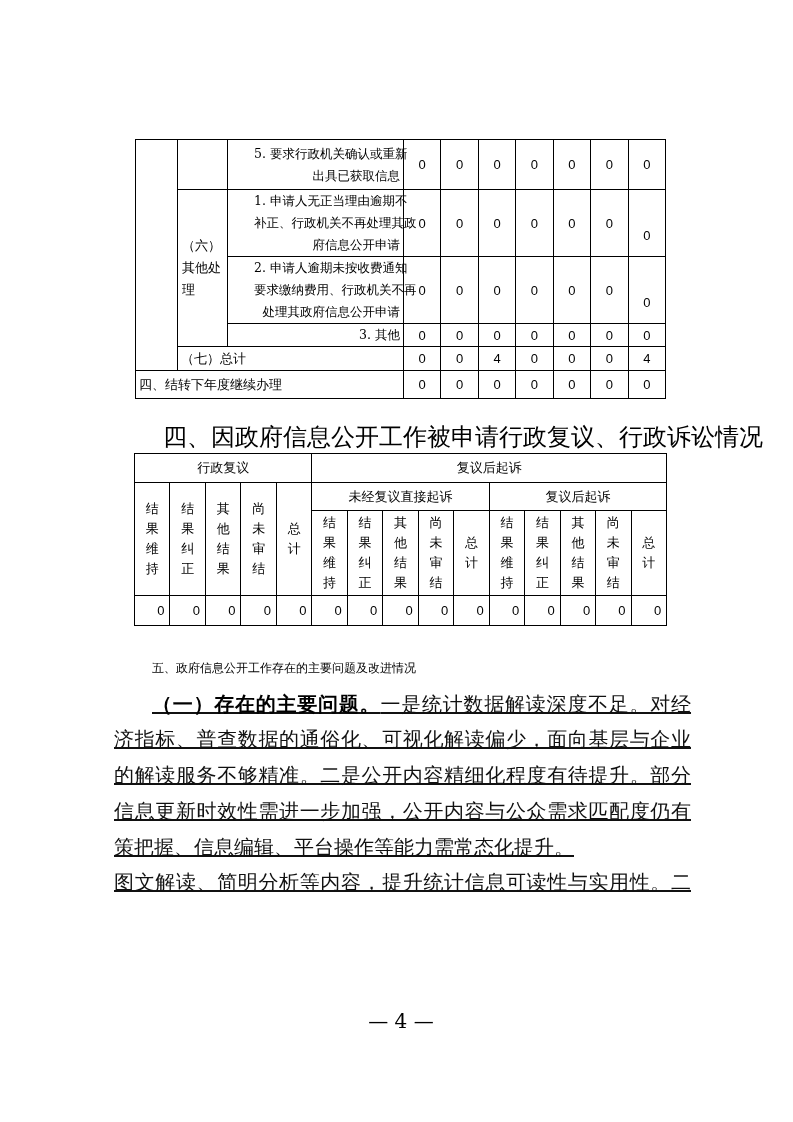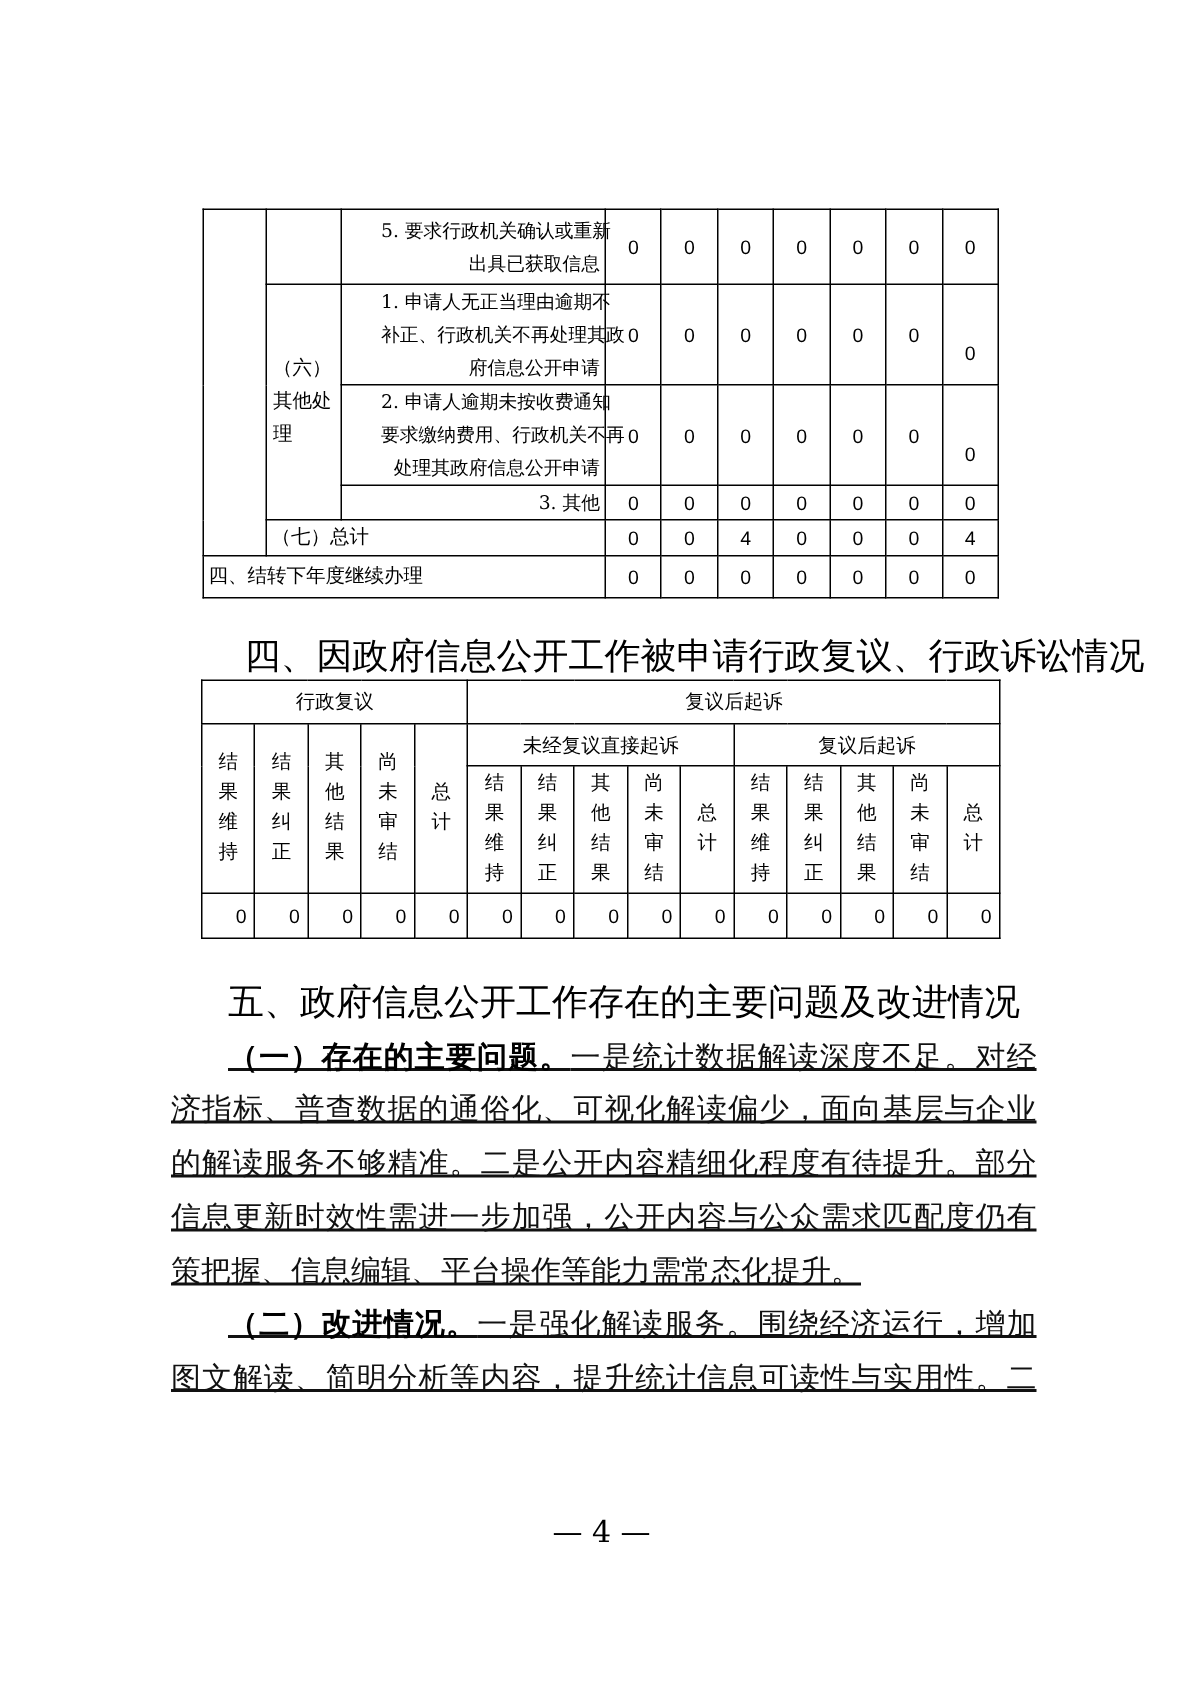--- a/index.html
+++ b/index.html
@@ -96,21 +96,21 @@
       left: 114px;
       top: 651px;
       width: 577px;
       font-size: 20px;
       line-height: 35.7px;
       color: #111;
     }
     .sec5 .h5 {
       padding-left: 38px;
       font-family: "DejaVu Sans", sans-serif;
-      font-size: 24px;
+      font-size: 12px;
       white-space: nowrap;
       color: #000;
     }
     .sec5 .line { white-space: nowrap; text-align: left; text-decoration: underline; }
     .sec5 .line.j { text-align: justify; text-align-last: justify; }
     .sec5 .line.first { padding-left: 38px; }
     .sec5 .lead { font-weight: bold; color: #000; }
 
     
     .pagenum {
@@ -300,19 +300,18 @@
 
     <div>
       <div class="line first j"><span class="lead">（一）存在的主要问题。</span><span>一是统计数据解读深度不足。对经</span></div>
       <div class="line j">济指标、普查数据的通俗化、可视化解读偏少，面向基层与企业</div>
       <div class="line j">的解读服务不够精准。二是公开内容精细化程度有待提升。部分</div>
       <div class="line j">信息更新时效性需进一步加强，公开内容与公众需求匹配度仍有</div>
       <div class="line">策把握、信息编辑、平台操作等能力需常态化提升。</div>
     </div>
 
     <div>
-      <div class="line first j"><span class="lead">（二）改进情况。</span><span>一是强化解读服务。围绕经济运行，增加</span></div>
       <div class="line j">图文解读、简明分析等内容，提升统计信息可读性与实用性。二</div>
     </div>
   </div>
 
   <div class="pagenum">— 4 —</div>
 </div>
 
 </body></html>

